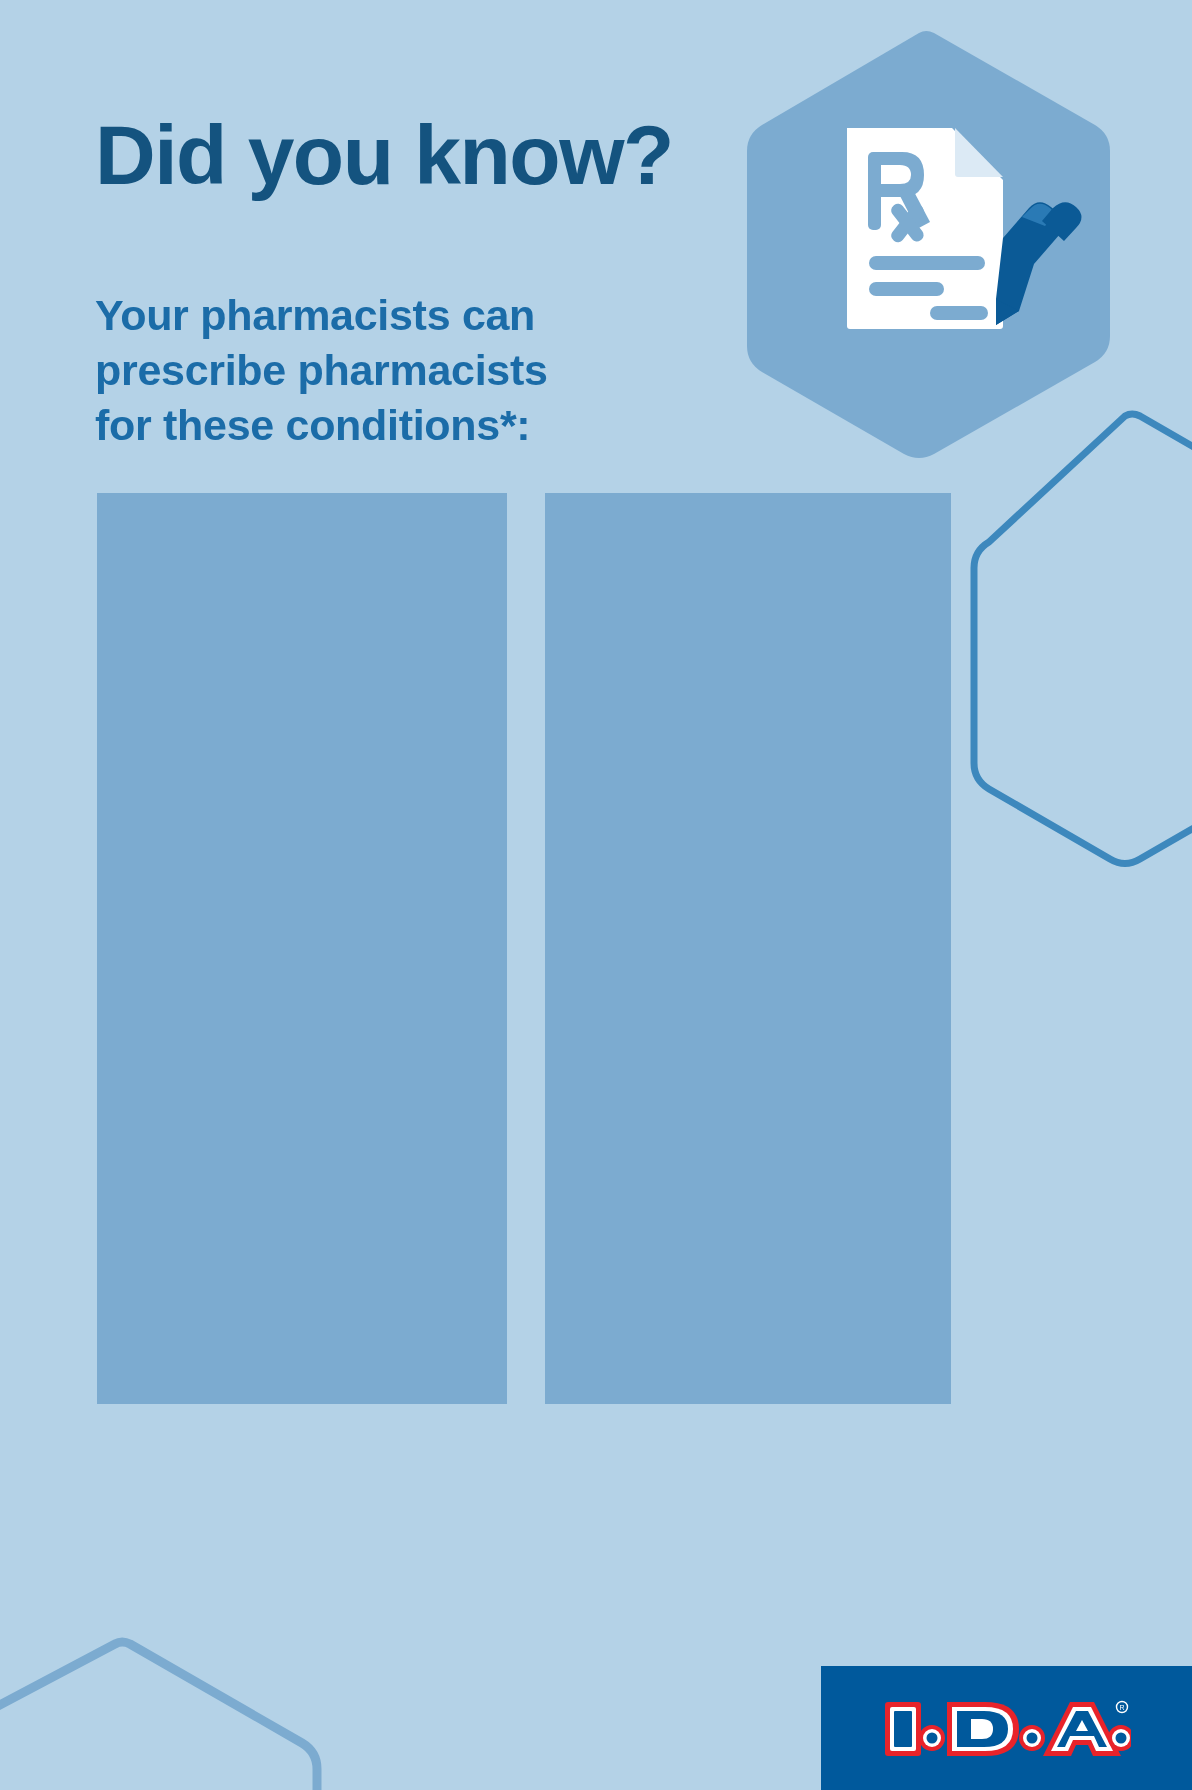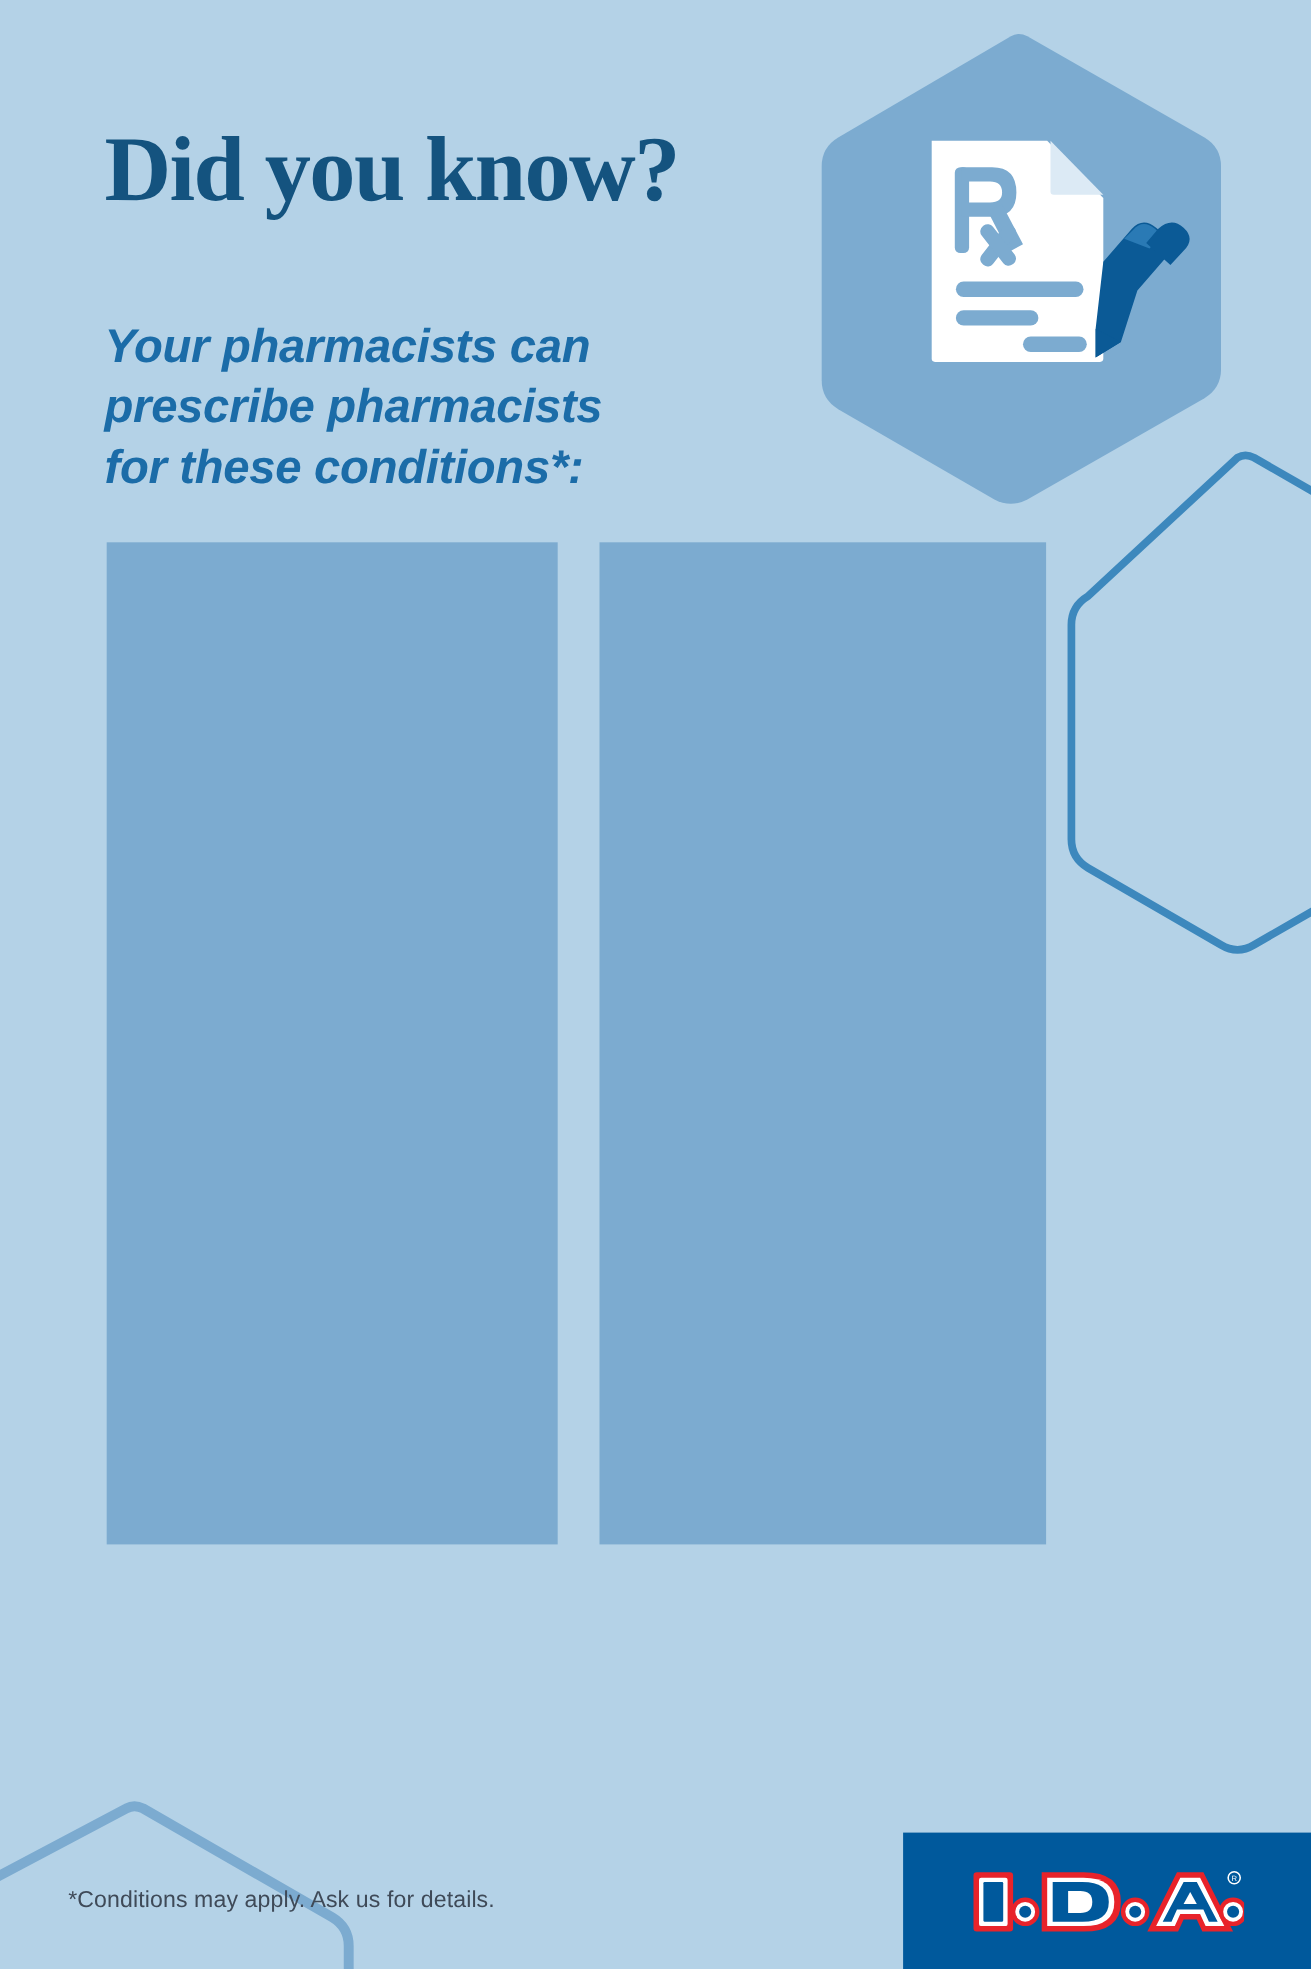--- a/index.html
+++ b/index.html
@@ -23,32 +23,31 @@
   
   .title {
     position:absolute;
     left:95px; top:113px;
     font-size:84px;
     font-weight:bold;
     letter-spacing:-1.5px;
     color:#14537f;
     line-height:1.0;
     white-space:nowrap;
-    font-family:Liberation Serif, serif;
   }
   .subtitle {
     position:absolute;
     left:95px; top:288px;
     font-size:43px;
     font-weight:bold;
     color:#1b6ca8;
     line-height:1.28;
     letter-spacing:-0.3px;
   }
-  .subtitle span { display:block;font-style:italic; }
+  .subtitle span { display:block; }
 
   
   .panel {
     position:absolute;
     background:#7cabd0;
   }
   #panel-left  { left:97px;  top:493px; width:410px; height:911px; }
   #panel-right { left:545px; top:493px; width:406px; height:911px; }
 
   
@@ -125,21 +124,20 @@
 
   <div class="subtitle">
     <span>Your pharmacists can</span>
     <span>prescribe pharmacists</span>
     <span>for these conditions*:</span>
   </div>
 
   <div class="panel" id="panel-left"></div>
   <div class="panel" id="panel-right"></div>
 
-  <div class="footnote">*Conditions may apply. Ask us for details.</div>
 
   <div id="logo-block">
     <svg id="logo-mark" viewBox="0 0 250 62" width="250" height="62" aria-hidden="true">
 
       <g>
 
         <rect x="4" y="4" width="36" height="54" rx="3" fill="#e8232a"></rect>
         <rect x="9" y="9" width="26" height="44" rx="2" fill="#ffffff"></rect>
         <rect x="13" y="13" width="18" height="36" rx="1" fill="#00599c"></rect>
 

